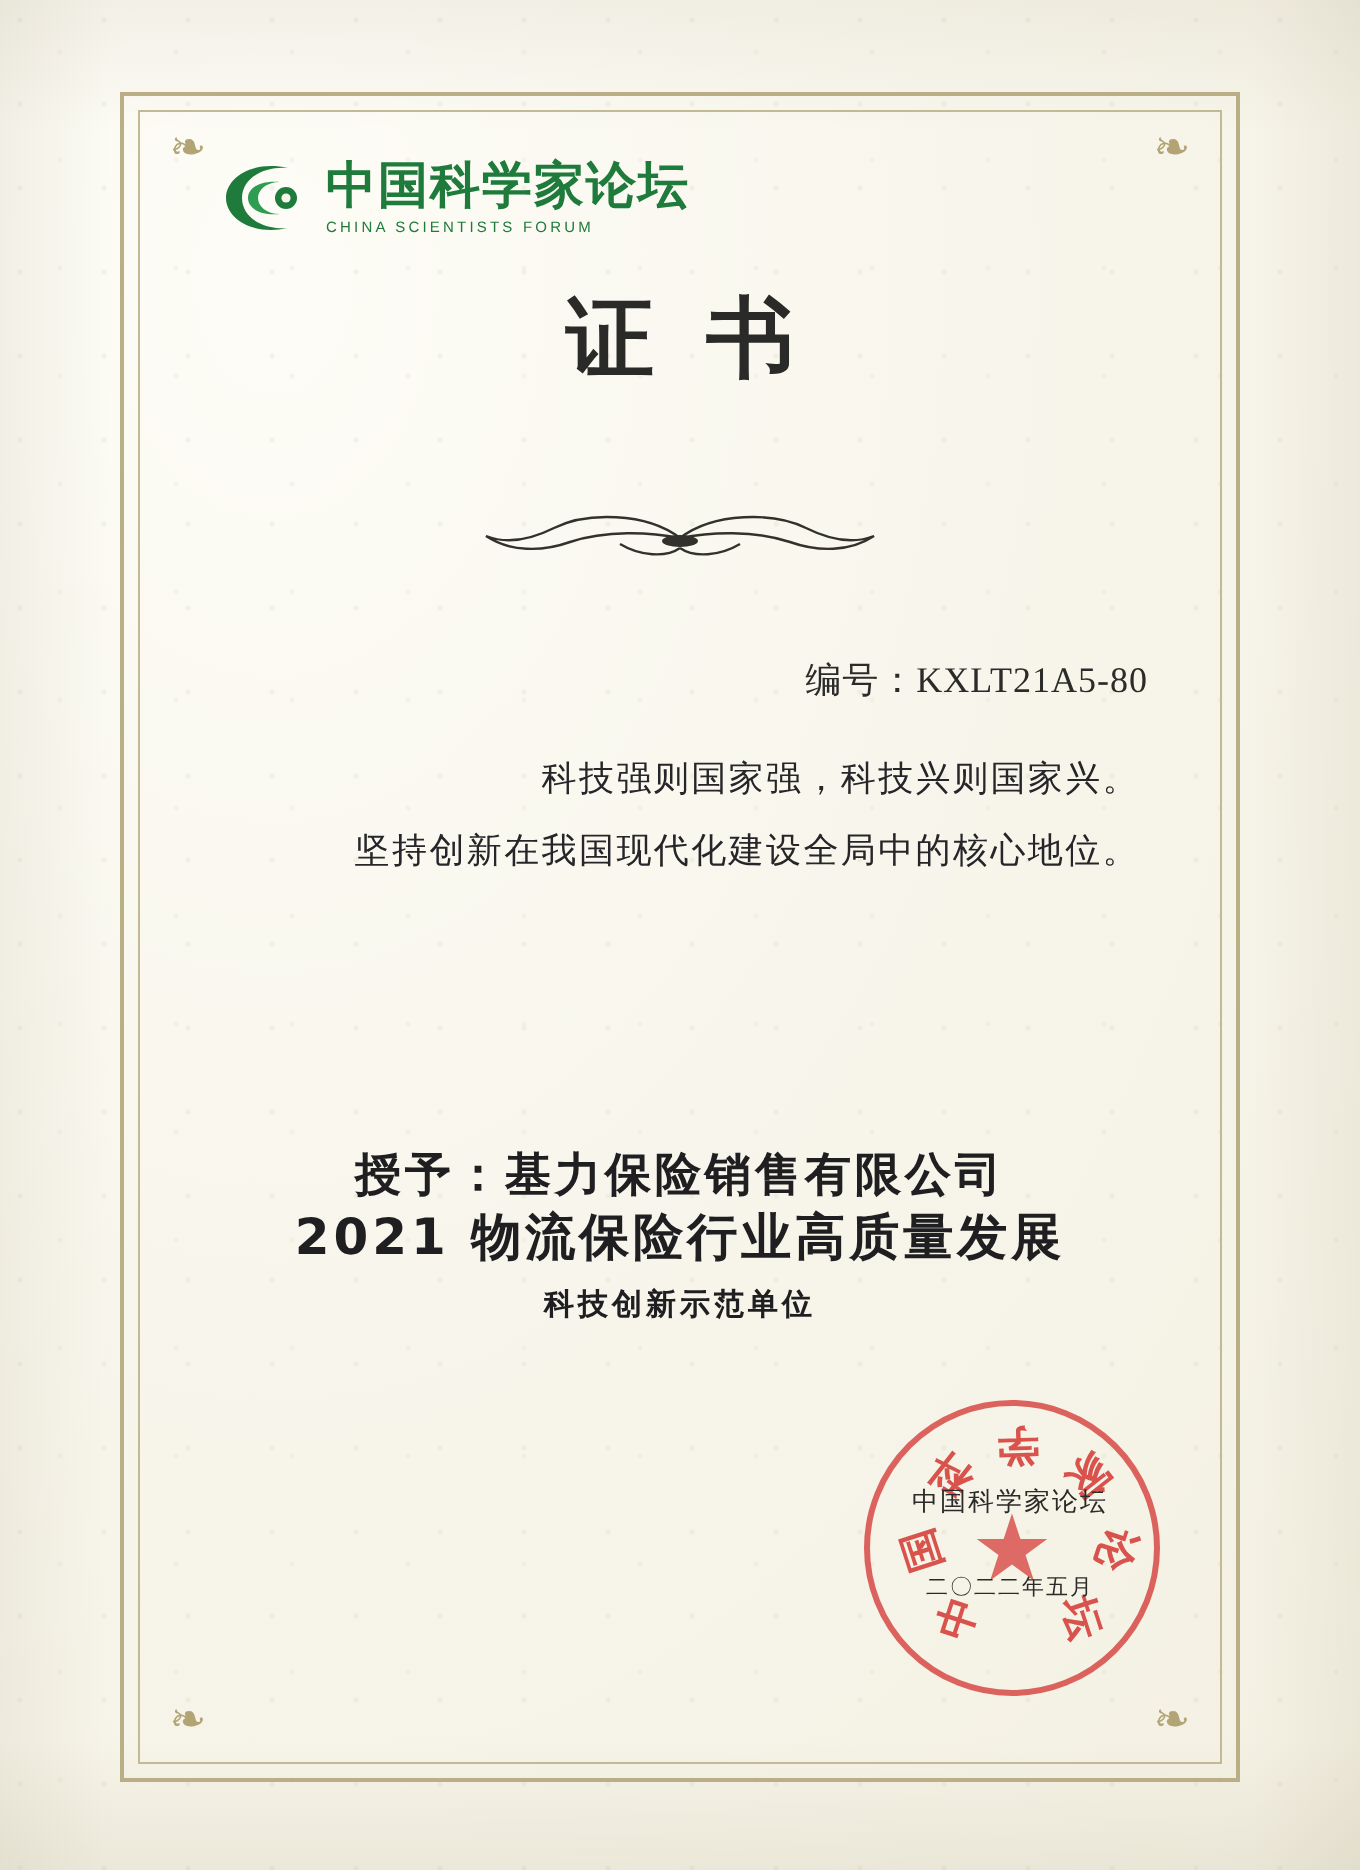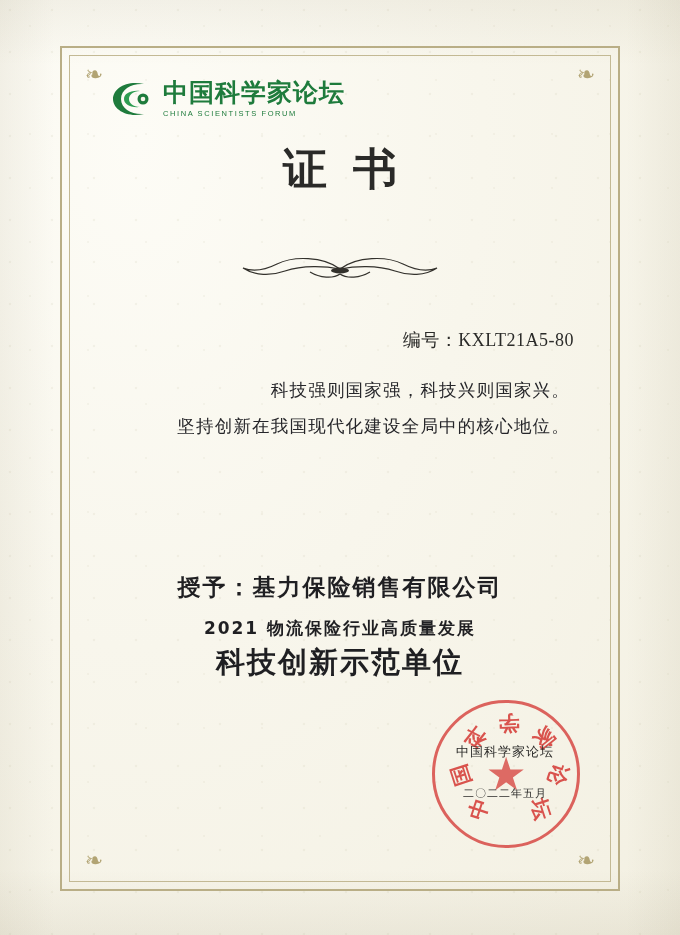--- a/index.html
+++ b/index.html
@@ -182,35 +182,35 @@
     font-family: Liberation Sans, sans-serif;
     font-size: 23px;
     font-weight: bold;
     color: #1f1f22;
     letter-spacing: 2px;
     margin-top: 24px;
   }
   .award-title1 {
     position: absolute;
     left: 0; right: 0;
-    top: 617px;
-    text-align: center;
-    font-family: "DejaVu Sans", sans-serif;
-    font-size: 17px;
+    top: 602px;
+    text-align: center;
+    font-family: "DejaVu Sans", sans-serif;
+    font-size: 25px;
     font-weight: bold;
     color: #1f1f22;
     letter-spacing: 2px;
   }
   .award-title2 {
     position: absolute;
     left: 0; right: 0;
     top: 643px;
     text-align: center;
     font-family: Liberation Serif, serif;
-    font-size: 29px;
+    font-size: 15px;
     font-weight: bold;
     color: #1f1f22;
     letter-spacing: 2px;
   }
 
   
   .issuer {
     position: absolute;
     left: 430px;
     top: 742px;

